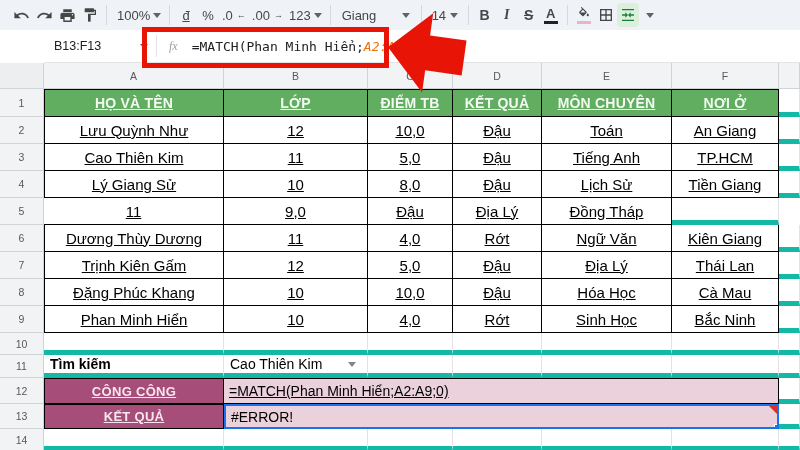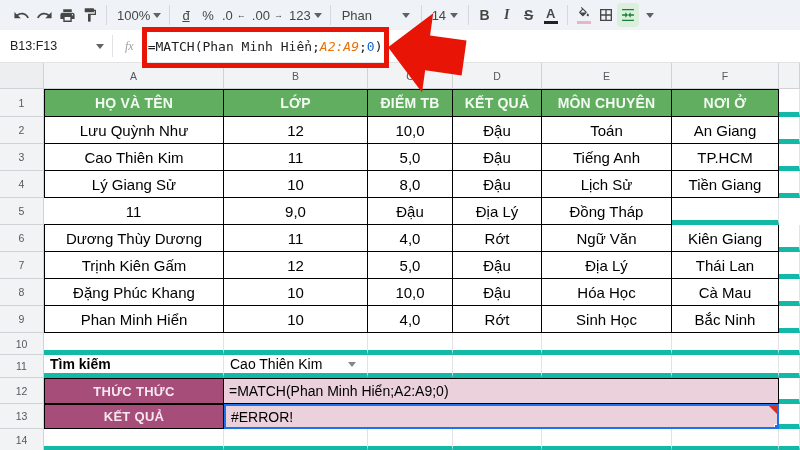--- a/index.html
+++ b/index.html
@@ -22,41 +22,41 @@
   .underbar { display:flex; flex-direction:column; align-items:center; line-height:1; }
   .underbar .bar { width:14px; height:3px; margin-top:1px; }
   .abar { background:#202124; }
   .pbar { background:#e9b3c9; }
   .fontbox { width:80px; justify-content:space-between; padding:0 6px; }
   .sizebox { width:36px; justify-content:space-between; padding:0 5px; }
   .zoombox { width:52px; justify-content:space-between; padding:0 5px; }
   .merge-active { background:#dcefdc; }
 
   
-  .fbar { height:33px; background:#fff; display:flex; align-items:center; border-bottom:1px solid #e1e3e6; position:relative; }
+  .fbar { height:33px; background:#fff; display:flex; align-items:center; border-bottom:1px solid #e1e3e6; position:relative;margin-left:44px; }
   .namebox { width:112px; display:flex; align-items:center; justify-content:space-between;
              padding:0 8px 0 10px; font-size:12.5px; color:#202124; }
   .fdiv { width:1px; height:22px; background:#e1e3e6; }
   .fx { font-style:italic; color:#9aa0a6; font-size:12px; font-family:"Liberation Serif",serif;
         margin:0 14px 0 12px; }
   .ftext { font-family:"DejaVu Sans Mono", monospace; font-size:13px; color:#202124; white-space:nowrap; }
   .tok-range { color:var(--range-orange,#e8710a);font-style:italic; }
   .tok-num { color:var(--number-blue,#1967d2); }
 
   
   .sheet { position:absolute; left:0; top:63px; width:800px; background:#fff; }
   .srow { display:grid; grid-template-columns:44px 180px 144px 85px 89px 130px 107px 21px; }
   .rowhdr, .colhdr, .corner {
       background:#f1f3f4; color:#56595d; font-size:10.5px; display:flex; align-items:center; justify-content:center;
       border-right:1px solid #d0d3d6; border-bottom:1px solid #d0d3d6; }
   .corner { background:#eceef0; }
   .cell { display:flex; align-items:center; justify-content:center; font-size:15px; color:#000;
           white-space:nowrap; overflow:hidden; background:#fff; }
   .ghost { border-right:1px solid #e2e3e4; border-bottom:5px solid #14b8a6; }
-  .bR { border-right:1.4px solid #000; } .bB { border-bottom:1.4px solid #000; }
+  .bR { border-right:1.4px solid #000;text-decoration:underline; } .bB { border-bottom:1.4px solid #000; }
   .bL { border-left:1.4px solid #000; } .bT { border-top:1.4px solid #000; }
   .ghead { background:var(--header-green,#61ae61); color:#f2faf2; font-weight:bold; font-size:14px; letter-spacing:.2px; }
   .maroon { background:var(--label-maroon,#a64d79); color:#f6e7ee; font-weight:bold; font-size:13px; letter-spacing:.3px; }
   .pinkcell { background:var(--pink-bg,#ead1dc); justify-content:flex-start; padding-left:5px; font-size:14px; }
   .selcell { border:2px solid var(--selection-blue,#1a73e8); position:relative; }
   .leftal { justify-content:flex-start; padding-left:6px; font-size:14px; }
   .boldtxt { font-weight:bold; }
   .ddcaret { width:0; height:0; border-left:4px solid transparent; border-right:4px solid transparent;
              border-top:5px solid #80868b; margin-left:26px; }
   .fill-handle { position:absolute; right:-4px; bottom:-4px; width:7px; height:7px;
@@ -115,21 +115,21 @@
     <div class="tbtn">
       <span>.00</span>
         <span class="mini">→</span>
     </div>
     <div class="tbtn">
       <span>123</span>
       <span class="caret"></span>
     </div>
     <div class="tbdiv"></div>
     <div class="tbtn fontbox">
-      <span>Phan</span>
+      <span>Giang</span>
       <span class="caret"></span>
     </div>
     <div class="tbdiv"></div>
     <div class="tbtn sizebox">
       <span>14</span>
       <span class="caret"></span>
     </div>
     <div class="tbdiv"></div>
     <div class="tbtn bold-b">
         <span>B</span>
@@ -300,21 +300,21 @@
           <span class="ddcaret"></span>
         </div>
         <div class="cell ghost"></div>
         <div class="cell ghost"></div>
         <div class="cell ghost"></div>
         <div class="cell ghost"></div>
         <div class="cell ghost"></div>
       </div>
       <div class="srow" style="height: 26px;">
         <div class="rowhdr">12</div>
-        <div class="cell maroon bT bB bR bL">THỨC THỨC</div>
+        <div class="cell maroon bT bB bR bL">CÔNG CÔNG</div>
         <div class="cell pinkcell bT bB bR" style="grid-column: 3 / 8;">=MATCH(Phan Minh Hiển;A2:A9;0)</div>
         <div class="cell ghost"></div>
       </div>
       <div class="srow" style="height: 25px;">
         <div class="rowhdr">13</div>
         <div class="cell maroon bT bB bR bL">KẾT QUẢ</div>
         <div class="cell pinkcell selcell" style="grid-column: 3 / 8;">#ERROR!<div class="fill-handle"></div><div class="note-tri"></div></div>
         <div class="cell ghost"></div>
       </div>
       <div class="srow" style="height: 22px;">

